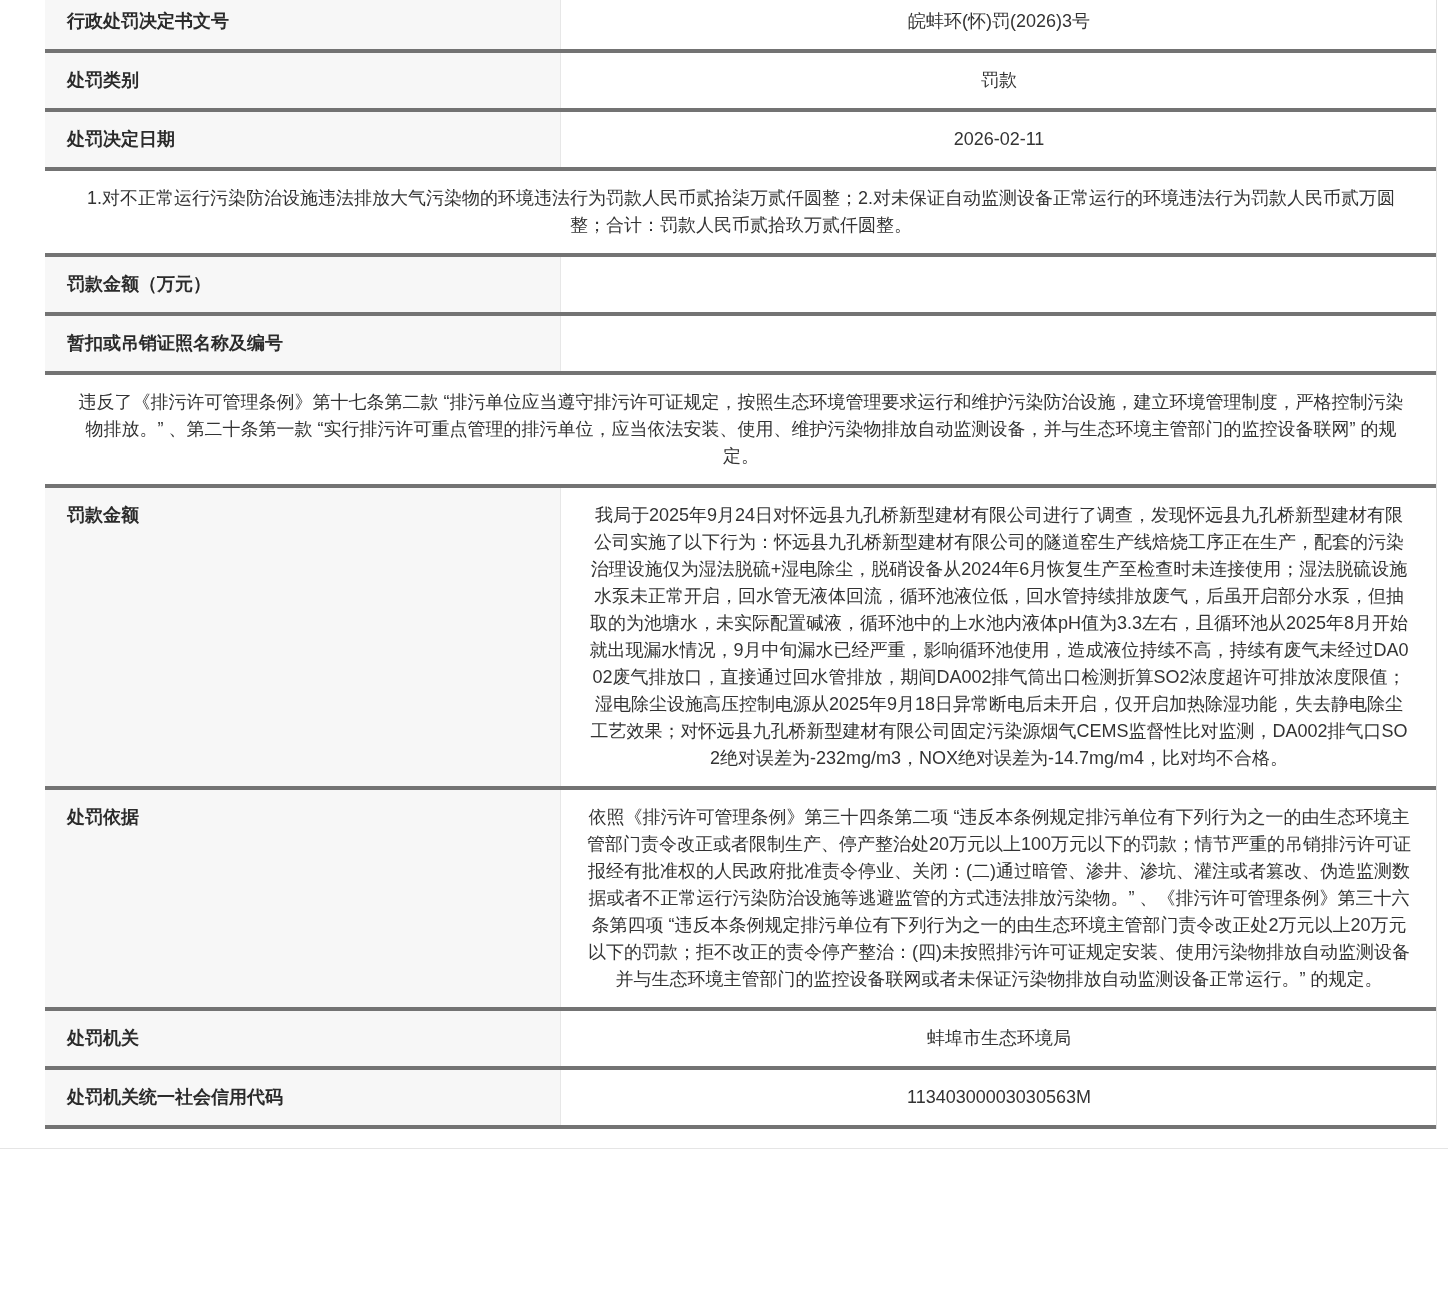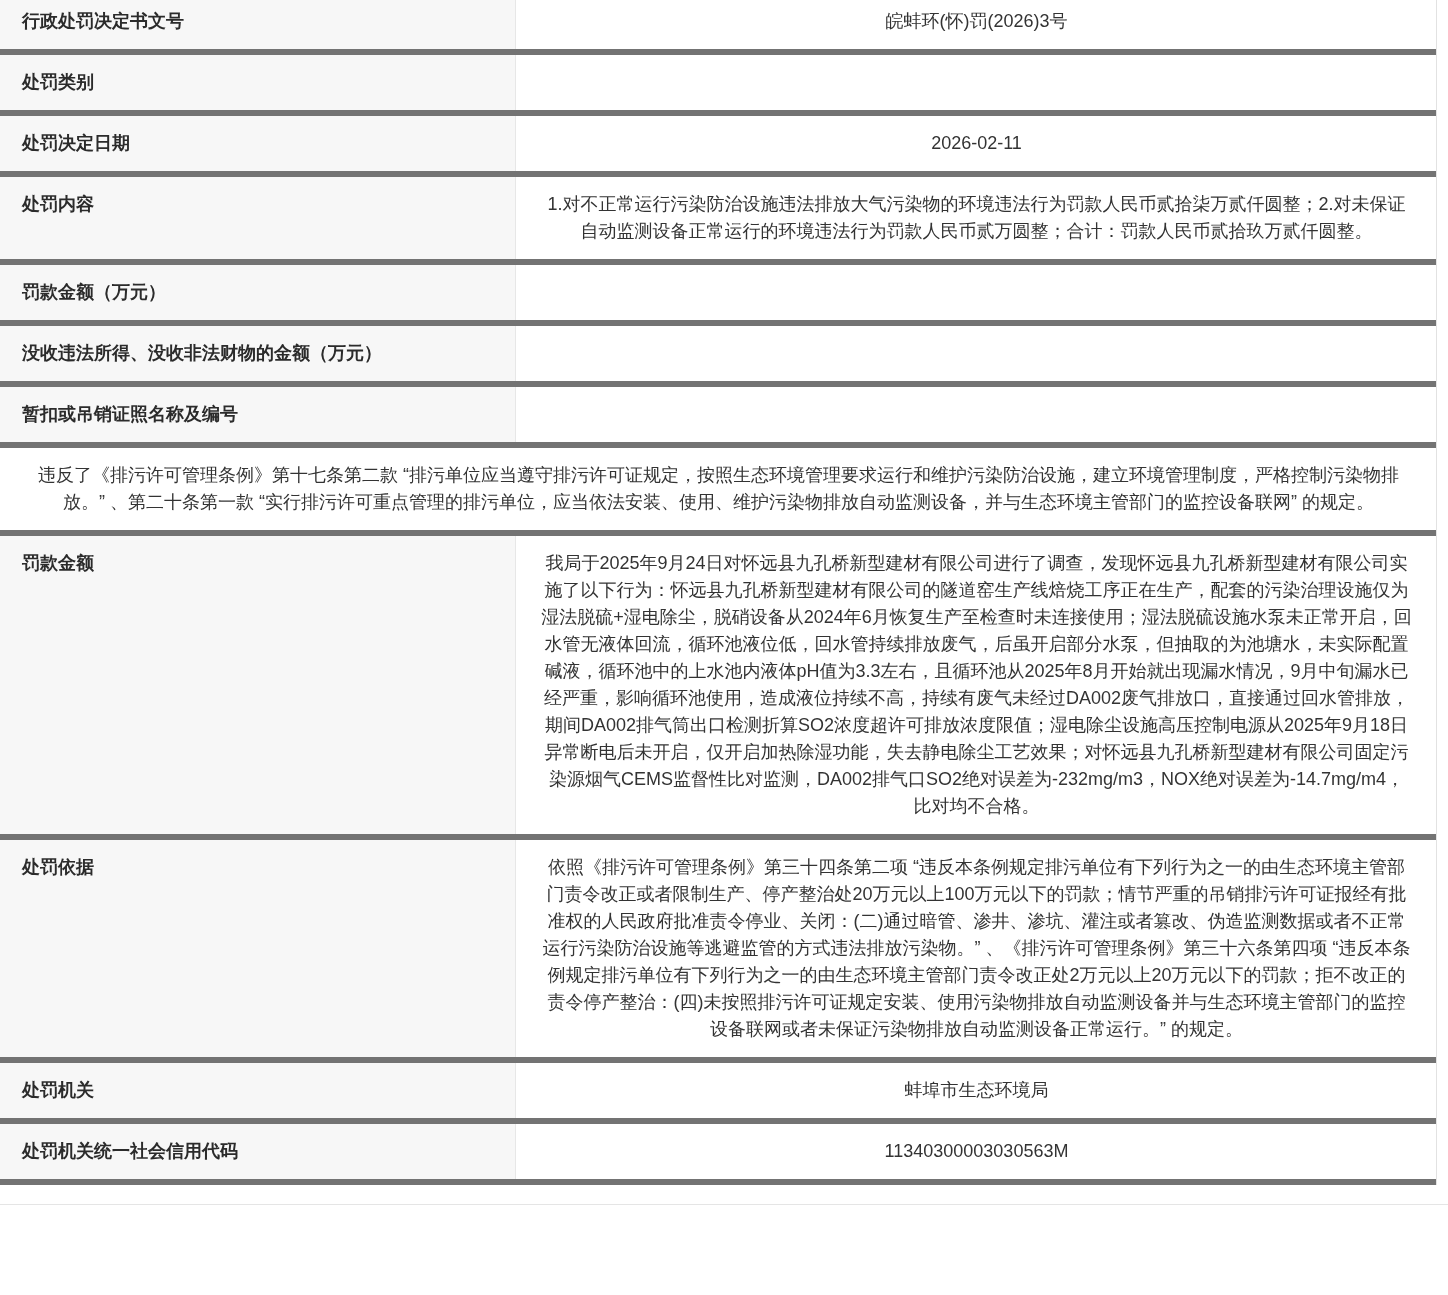--- a/index.html
+++ b/index.html
@@ -13,21 +13,22 @@
     line-height: 27px;
     color: #333333;
   }
   .penalty-table {
     width: 1437px;
     border-right: 1px solid #e2e2e2;
   }
   .row {
     display: flex;
     align-items: stretch;
-    border-bottom: 6px solid #737373;
+    border-bottom: 4px solid #737373;
+    margin-left: 45px;
   }
   .cell-label {
     width: 516px;
     min-width: 516px;
     background: #f7f7f7;
     border-right: 1px solid #e7e7e7;
     font-weight: bold;
     color: #2b2b2b;
     padding: 14px 20px 14px 22px;
   }
@@ -53,40 +54,36 @@
 
 <div class="penalty-table">
 
   <div class="row row-first">
     <div class="cell-label">行政处罚决定书文号</div>
     <div class="cell-value">皖蚌环(怀)罚(2026)3号</div>
   </div>
 
   <div class="row">
     <div class="cell-label">处罚类别</div>
+    <div class="cell-value">罚款</div>
   </div>
 
   <div class="row">
     <div class="cell-label">处罚决定日期</div>
     <div class="cell-value">2026-02-11</div>
   </div>
 
   <div class="row">
-    <div class="cell-label">处罚内容</div>
     <div class="cell-value">1.对不正常运行污染防治设施违法排放大气污染物的环境违法行为罚款人民币贰拾柒万贰仟圆整；2.对未保证自动监测设备正常运行的环境违法行为罚款人民币贰万圆整；合计：罚款人民币贰拾玖万贰仟圆整。</div>
   </div>
 
   <div class="row">
     <div class="cell-label">罚款金额（万元）</div>
   </div>
 
-  <div class="row">
-    <div class="cell-label">没收违法所得、没收非法财物的金额（万元）</div>
-    <div class="cell-value"></div>
-  </div>
 
   <div class="row">
     <div class="cell-label">暂扣或吊销证照名称及编号</div>
     <div class="cell-value"></div>
   </div>
 
   <div class="row">
     <div class="cell-value">违反了《排污许可管理条例》第十七条第二款 “排污单位应当遵守排污许可证规定，按照生态环境管理要求运行和维护污染防治设施，建立环境管理制度，严格控制污染物排放。” 、第二十条第一款 “实行排污许可重点管理的排污单位，应当依法安装、使用、维护污染物排放自动监测设备，并与生态环境主管部门的监控设备联网” 的规定。</div>
   </div>
 

